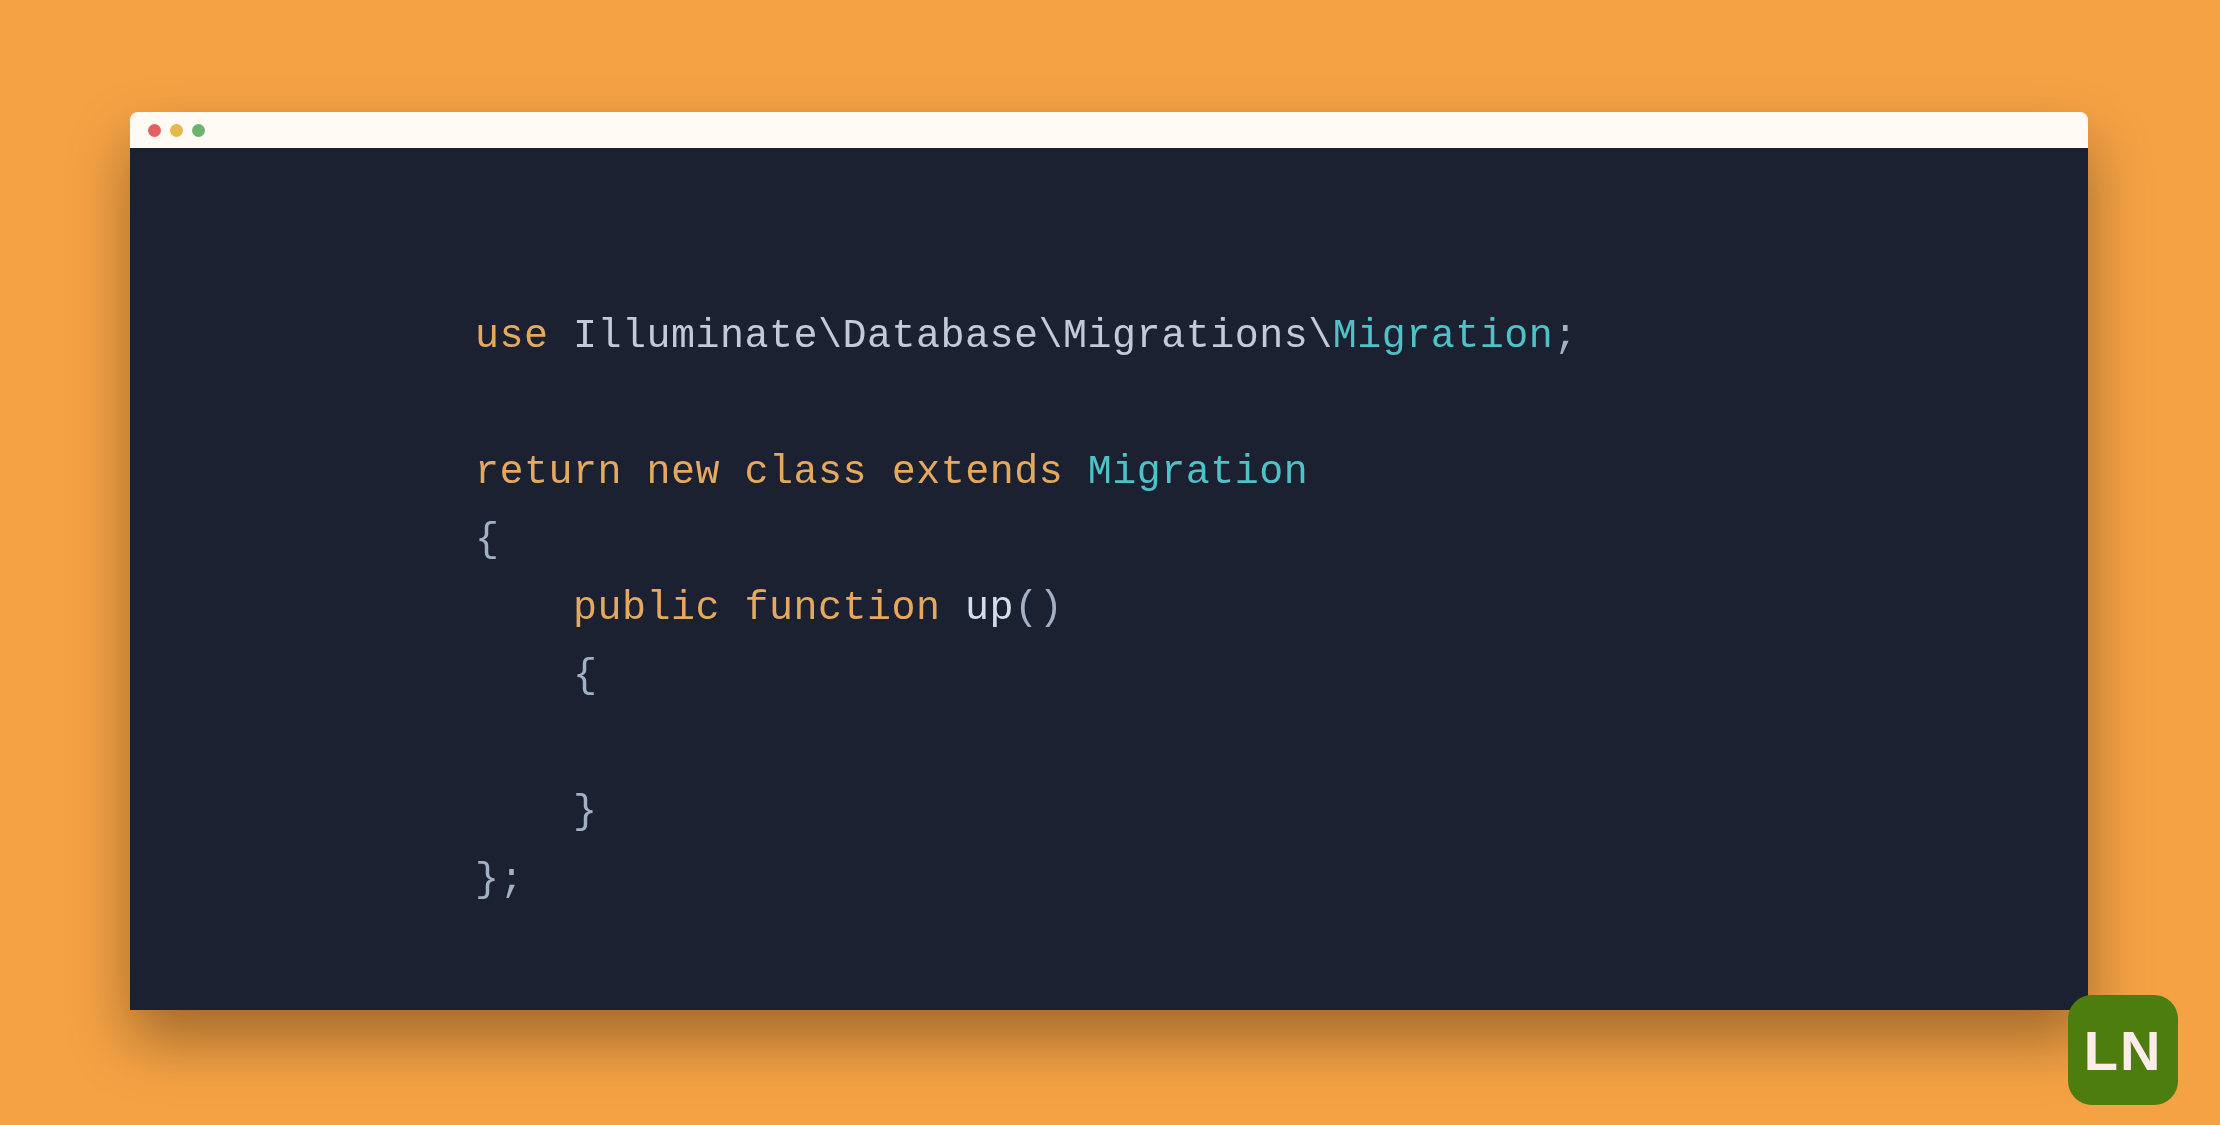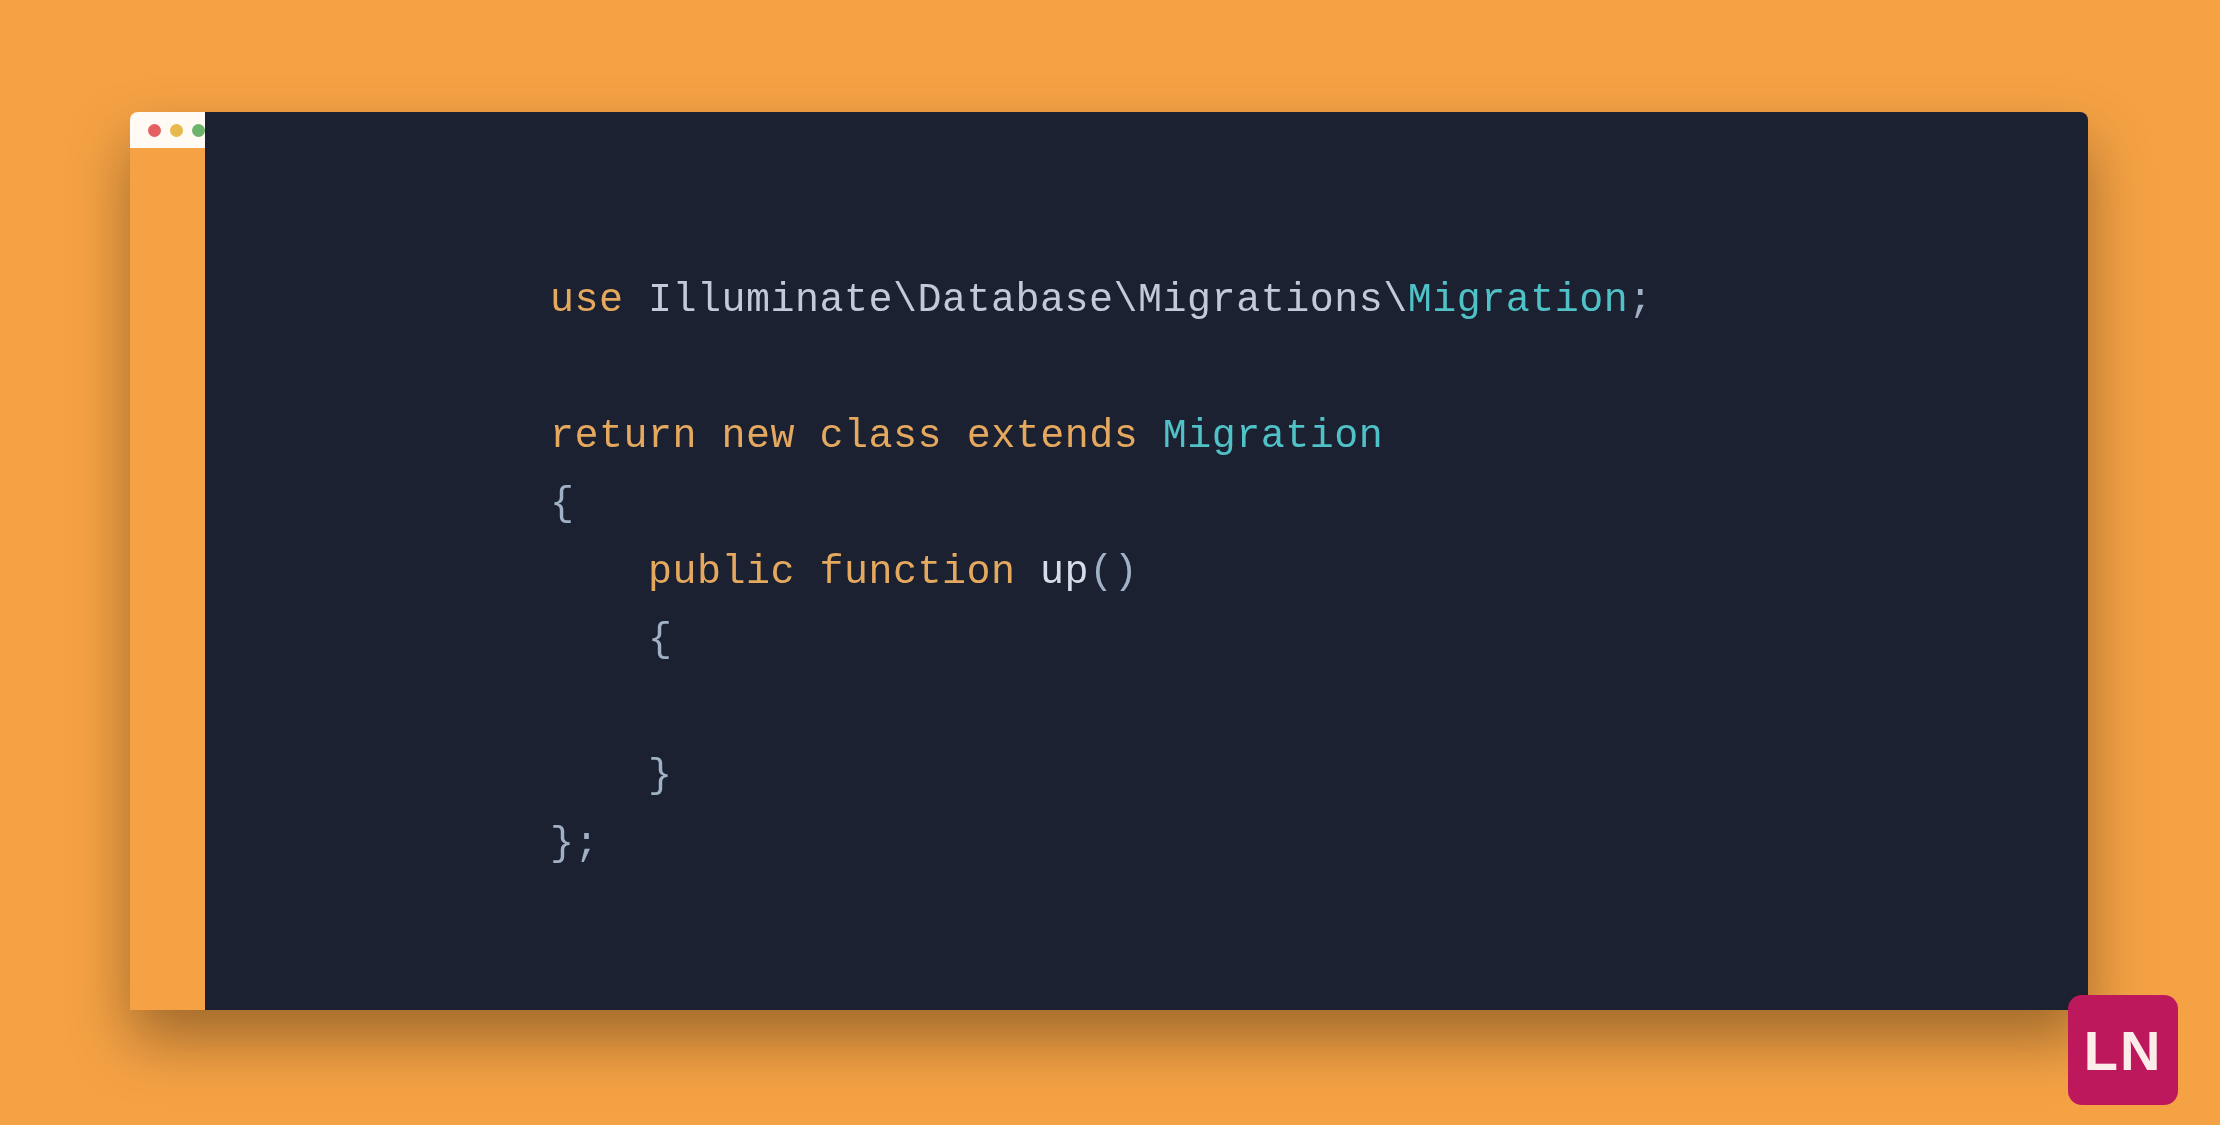--- a/index.html
+++ b/index.html
@@ -14,21 +14,21 @@
   .window{
     position:absolute;
     left:130px;
     top:112px;
     width:1958px;
     height:898px;
     border-radius:8px 8px 0 0;
     box-shadow:0 30px 60px rgba(0,0,0,0.35);
     overflow:hidden;
     display:flex;
-    flex-direction:row;
+    flex-direction:column;
   }
   .titlebar{
     background:#FFFAF3;
     height:36px;
     flex:0 0 36px;
     display:flex;
     align-items:center;
     padding-left:18px;
     gap:9px;
   }
@@ -54,22 +54,22 @@
   .tok-id{color:#C2CADA;}            
   .tok-punc{color:#A0B0C5;}          
   .tok-type{color:#4FC1C7;}          
   .tok-fn{color:#D4DEE8;}            
   .logo{
     position:absolute;
     right:42px;
     bottom:20px;
     width:110px;
     height:110px;
-    border-radius:14px;
-    background:#be185d;
+    border-radius:24px;
+    background:#4d7c0f;
     display:flex;
     align-items:center;
     justify-content:center;
   }
   .logo-txt{
     font-family:-apple-system,Segoe UI,Helvetica,Arial,sans-serif;
     font-weight:600;
     font-size:56px;
     letter-spacing:2px;
     color:#FCEDEB;

